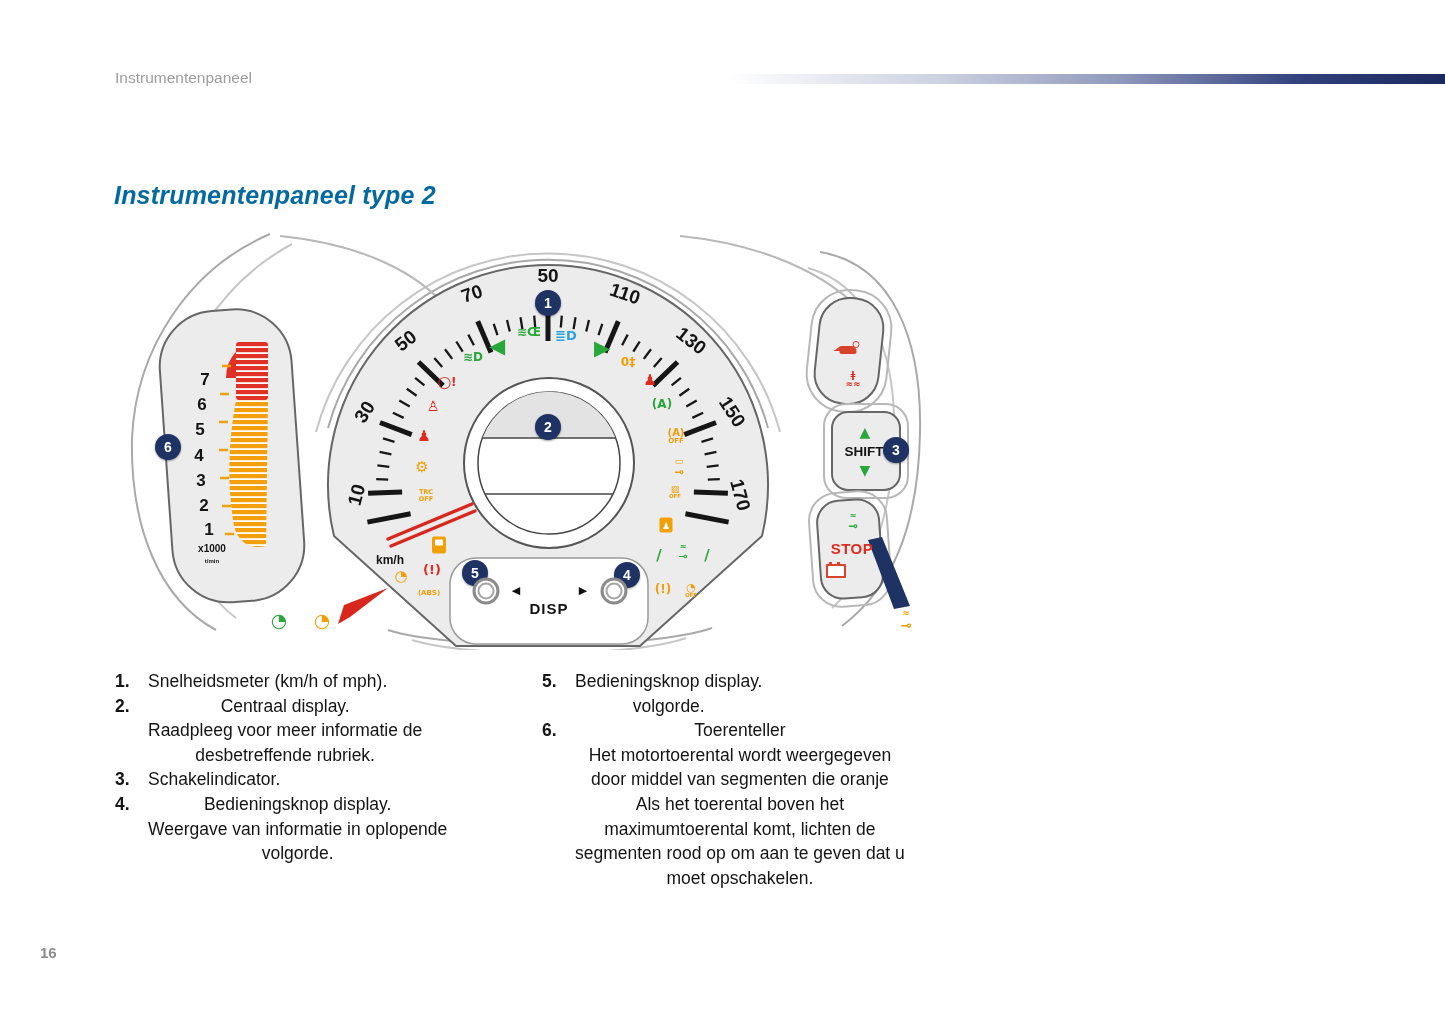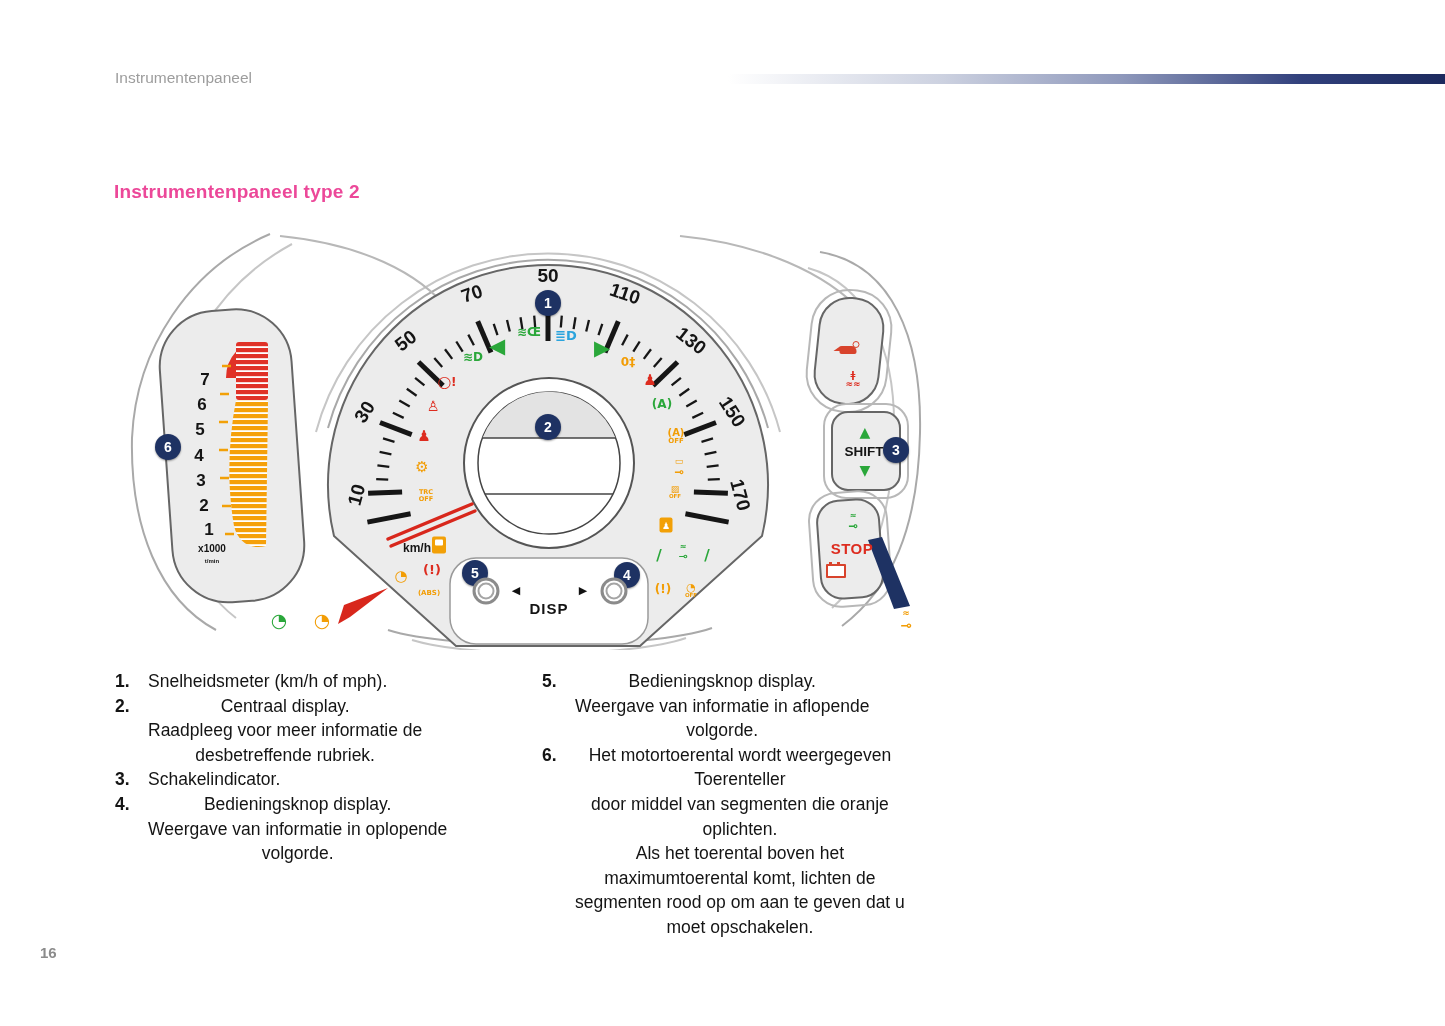--- a/index.html
+++ b/index.html
@@ -8,21 +8,21 @@
     font-family:"Liberation Sans",sans-serif;color:#111;overflow:hidden;
   }
   .pin{position:absolute;transform:translate(-50%,-50%);}
   .ic{font-family:"DejaVu Sans",sans-serif;font-weight:bold;line-height:1;text-align:center;white-space:nowrap;}
   .stk{display:flex;flex-direction:column;align-items:center;line-height:1;}
   .red{color:#dd2c1f}.org{color:#f29d05}.grn{color:#2aa73a}.blu{color:#2ba4dd}.blk{color:#111}
   
   .crumb{position:absolute;left:115px;top:69px;font-size:15.5px;color:#9d9d9d;text-align:center;}
   .gradbar{position:absolute;left:728px;top:74px;width:717px;height:10px;
     background:linear-gradient(90deg,rgba(236,238,245,0) 0%,#ccd1e0 30%,#8e98bb 55%,#31407c 80%,#1c2a5e 100%);}
-  .title{position:absolute;left:114px;top:181px;font-size:19px;font-weight:bold;color:#ec4899;letter-spacing:.2px;}
+  .title{position:absolute;left:114px;top:181px;font-size:25px;font-weight:bold;color:#0369a1;letter-spacing:.2px;font-style:italic;}
   
   .cluster{position:absolute;left:120px;top:228px;width:810px;height:422px;}
   .cluster svg{position:absolute;left:0;top:0;}
   .spd{position:absolute;font:700 19px "Liberation Sans",sans-serif;color:#141414;}
   .tach{position:absolute;font:700 17px "Liberation Sans",sans-serif;color:#141414;}
   .co{position:absolute;width:26px;height:26px;border-radius:50%;background:#1e3263;color:#fff;
       font:700 14px "Liberation Sans",sans-serif;display:flex;align-items:center;justify-content:center;
       box-shadow:0 1px 2px rgba(0,0,0,.4);}
   .knob{position:absolute;width:21px;height:21px;border-radius:50%;background:#fff;border:3px solid #8b8b8b;
       box-shadow:inset 0 0 0 2px #fff,inset 0 0 0 4px #a5a5a5;}
@@ -176,21 +176,21 @@
 
   <span class="spd" style="left:237px;top:267px;transform:translate(-50%,-50%) rotate(-75deg)">10</span>
   <span class="spd" style="left:245px;top:184px;transform:translate(-50%,-50%) rotate(-57deg)">30</span>
   <span class="spd" style="left:286px;top:113px;transform:translate(-50%,-50%) rotate(-38deg)">50</span>
   <span class="spd" style="left:352px;top:66px;transform:translate(-50%,-50%) rotate(-19deg)">70</span>
   <span class="spd" style="left:428px;top:48px;transform:translate(-50%,-50%)">50</span>
   <span class="spd" style="left:505px;top:66px;transform:translate(-50%,-50%) rotate(19deg)">110</span>
   <span class="spd" style="left:571px;top:113px;transform:translate(-50%,-50%) rotate(38deg)">130</span>
   <span class="spd" style="left:612px;top:184px;transform:translate(-50%,-50%) rotate(57deg)">150</span>
   <span class="spd" style="left:620px;top:267px;transform:translate(-50%,-50%) rotate(75deg)">170</span>
-  <span class="kmh pin" style="left:270px;top:320px;margin-left:27px;">km/h</span>
+  <span class="kmh pin" style="left:270px;top:332px;">km/h</span>
 
   <span class="tach pin" style="left:85px;top:152px;">7</span>
   <span class="tach pin" style="left:82px;top:177px;">6</span>
   <span class="tach pin" style="left:80px;top:202px;">5</span>
   <span class="tach pin" style="left:79px;top:228px;">4</span>
   <span class="tach pin" style="left:81px;top:253px;">3</span>
   <span class="tach pin" style="left:84px;top:278px;">2</span>
   <span class="tach pin" style="left:89px;top:302px;">1</span>
   <span class="x1000 pin" style="left:92px;top:326px;">
     <span>x1000</span><br>
@@ -309,31 +309,29 @@
       <span>volgorde.</span>
     </div>
   </div>
 </div>
 
 <div class="leg" style="left:542px;top:669px;width:440px;">
   <div class="item">
     <span class="n">5.</span>
     <div class="lines">
       <span>Bedieningsknop display.</span>
-      <span>Weergave van informatie in aflopende</span>
       <span>volgorde.</span>
     </div>
   </div>
   <div class="item">
     <span class="n">6.</span>
     <div class="lines">
+      <span>Toerenteller</span>
       <span>Het motortoerental wordt weergegeven</span>
-      <span>Toerenteller</span>
       <span>door middel van segmenten die oranje</span>
-      <span>oplichten.</span>
       <span>Als het toerental boven het</span>
       <span>maximumtoerental komt, lichten de</span>
       <span>segmenten rood op om aan te geven dat u</span>
       <span>moet opschakelen.</span>
     </div>
   </div>
 </div>
 
 <div class="pagenum">16</div>
 

